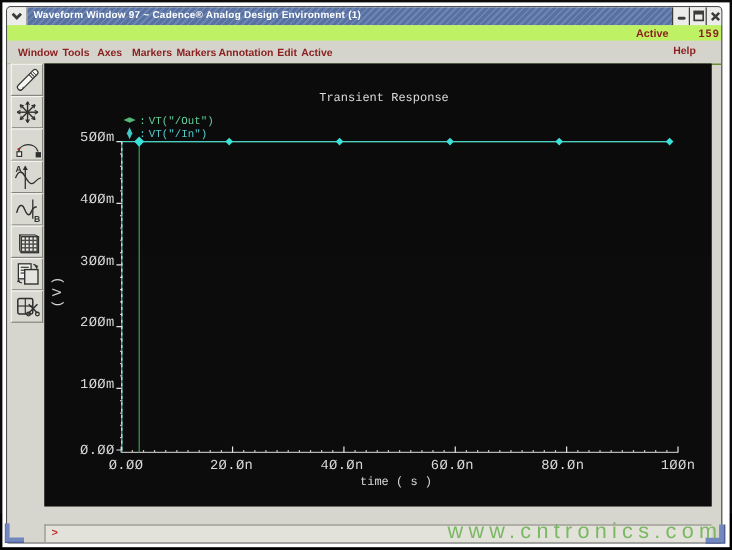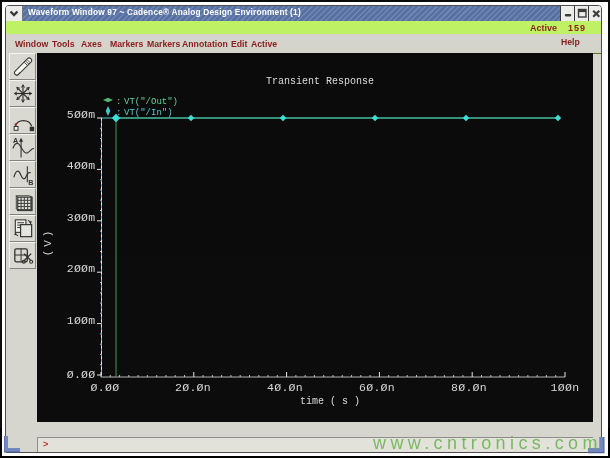--- a/index.html
+++ b/index.html
@@ -71,21 +71,21 @@
           </svg>
     </div>
     <div class="wbtn" style="left:582px;">
       <svg width="14" height="15" viewBox="0 0 14 15">
             <path d="M4.2 4.7 L10.3 10.8 M10.3 4.7 L4.2 10.8" stroke="#3c3c3c" stroke-width="2.1"></path>
           </svg>
     </div>
   </div>
   <div class="activerow">
     <span style="left:524px;">Active</span>
-        <span style="left:562px;letter-spacing:1px;">159</span>
+        <span style="left:576px;letter-spacing:1px;">159</span>
   </div>
   <div class="menurow">
     <span style="left:9px;">Window</span>
     <span style="left:46px;">Tools</span>
     <span style="left:75px;">Axes</span>
     <span style="left:104px;">Markers</span>
     <span style="left:141px;">Markers</span>
     <span style="left:176px;">Annotation</span>
     <span style="left:225px;">Edit</span>
     <span style="left:245px;">Active</span>

